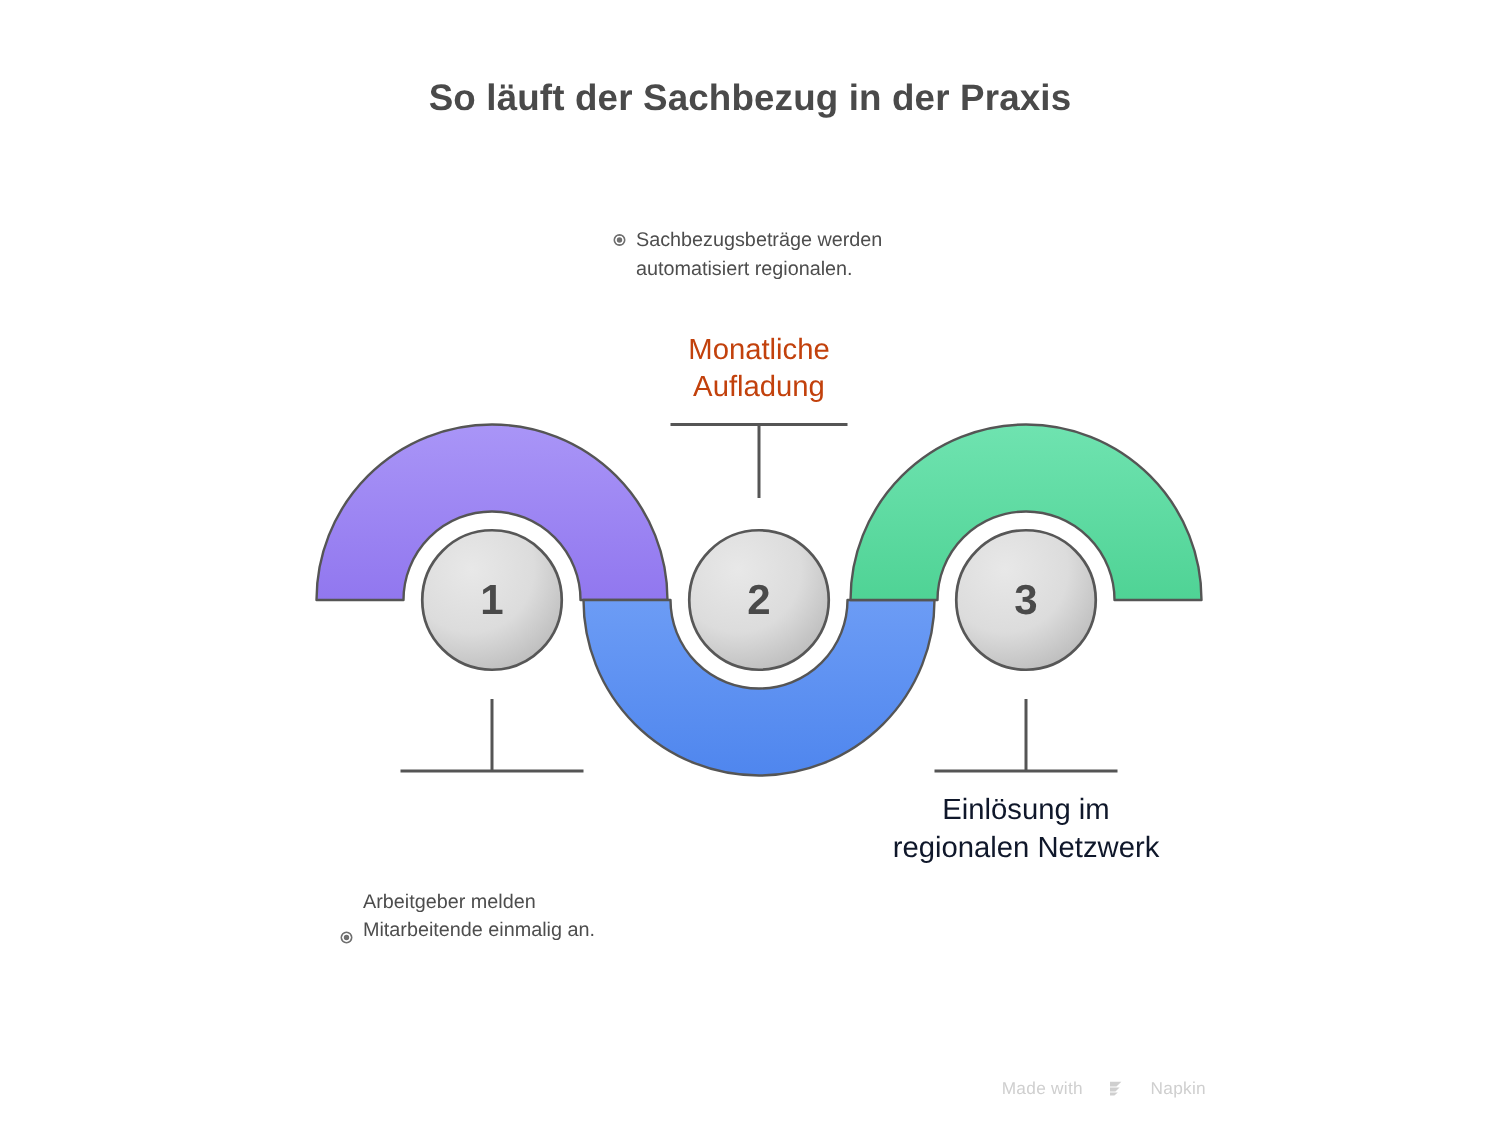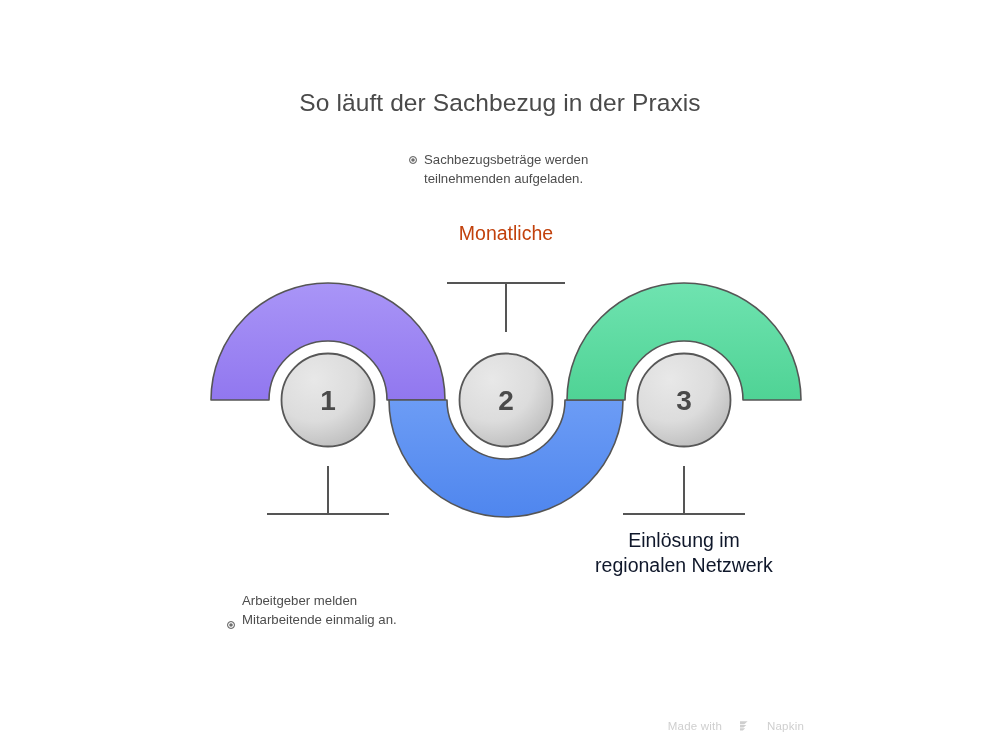--- a/index.html
+++ b/index.html
@@ -20,24 +20,23 @@
   }
 
   
   #title {
     position: absolute;
     top: 52px;
     left: 0;
     width: 1000px;
     text-align: center;
     font-size: 24.5px;
-    font-weight: normal;
+    font-weight: bold;
     color: #4a4a4a;
     letter-spacing: 0.1px;
-    margin-top: 37px;
   }
 
   
   #diagram {
     position: absolute;
     top: 0;
     left: 0;
   }
 
   
@@ -183,30 +182,31 @@
 
     <g>
       <line x1="684" y1="466" x2="684" y2="514" stroke="#555555" stroke-width="2"></line>
       <line x1="623" y1="514" x2="745" y2="514" stroke="#555555" stroke-width="2"></line>
     </g>
   </svg>
 
 
   <div class="stage-label" id="label-2">
     <div>Monatliche</div>
+    <div>Aufladung</div>
   </div>
 
   <div class="stage-label" id="label-3">
     <div>Einlösung im</div>
     <div>regionalen Netzwerk</div>
   </div>
 
   <div class="note" id="note-2">
     <span class="bullet"></span>
-    <span class="note-text">Sachbezugsbeträge werden teilnehmenden aufgeladen.</span>
+    <span class="note-text">Sachbezugsbeträge werden automatisiert regionalen.</span>
   </div>
 
   <div class="note" id="note-1">
     <span class="bullet"></span>
     <span class="note-text">Arbeitgeber melden Mitarbeitende einmalig an.</span>
   </div>
 
 
   <div id="watermark">
     <span>Made with</span>

